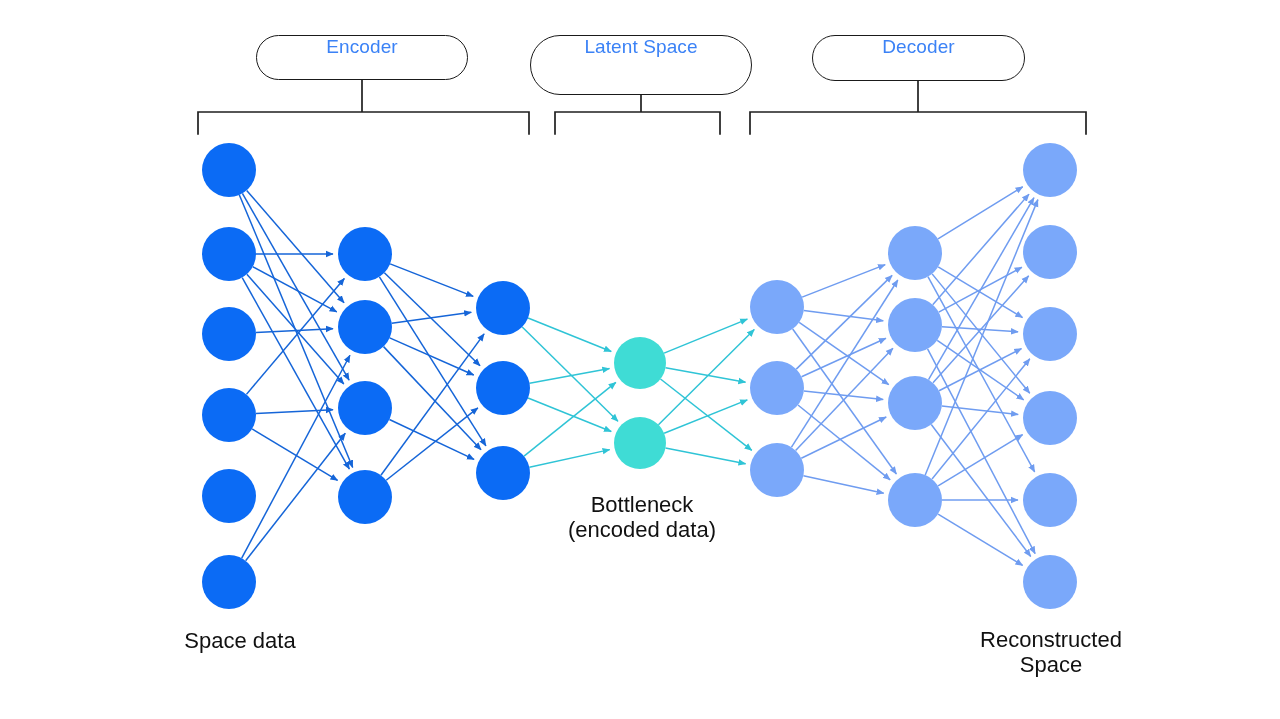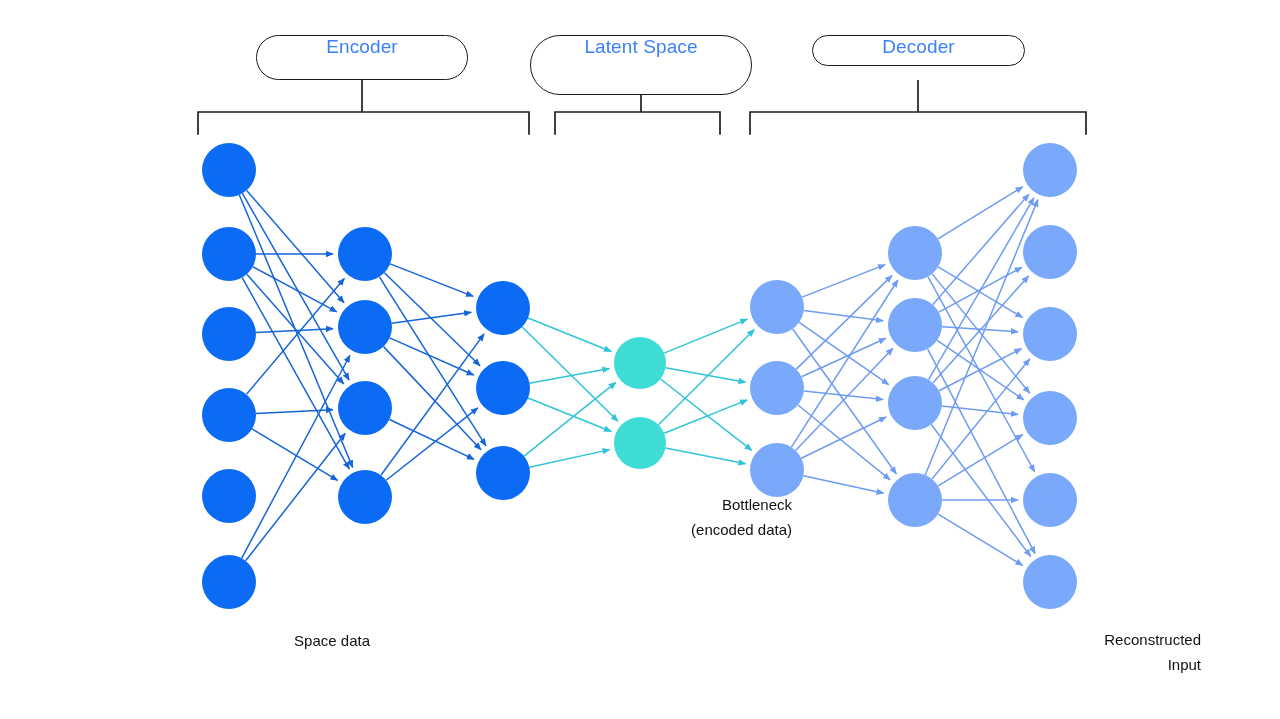--- a/index.html
+++ b/index.html
@@ -38,23 +38,23 @@
     display: flex;
     align-items: flex-start;
     justify-content: center;
     font-size: 19px;
     letter-spacing: 0.1px;
     color: #3b82f6;
     white-space: nowrap;
   }
   .caption {
     position: absolute;
-    font-size: 15px;
+    font-size: 22px;
     line-height: 25px;
-    text-align: right;
+    text-align: center;
     color: #111111;
     white-space: pre-line;
   }
   .bracket-line {
     stroke: #1f1f1f;
     stroke-width: 1.7;
     fill: none;
     stroke-linecap: square;
   }
   .stem-line {
@@ -220,25 +220,25 @@
   </svg>
 
   <div class="pill-label" id="pill-encoder" style="left: 256px; top: 35px; width: 212px; height: 45px;">
     <span>Encoder</span>
   </div>
 
   <div class="pill-label" id="pill-latent" style="left: 530px; top: 35px; width: 222px; height: 60px;">
     <span>Latent Space</span>
   </div>
 
-  <div class="pill-label" id="pill-decoder" style="left: 812px; top: 35px; width: 213px; height: 31px;">
+  <div class="pill-label" id="pill-decoder" style="left: 812px; top: 35px; width: 213px; height: 46px;">
     <span>Decoder</span>
   </div>
 
   <div class="caption" id="caption-input" style="width: 260px; left: 110px; top: 628px;">Space data</div>
 
   <div class="caption" id="caption-bottleneck" style="width: 300px; left: 492px; top: 492px;">Bottleneck
 (encoded data)</div>
 
   <div class="caption" id="caption-output" style="width: 300px; left: 901px; top: 627px;">Reconstructed
-Input</div>
+Space</div>
 
 </div>
 
 </body></html>

